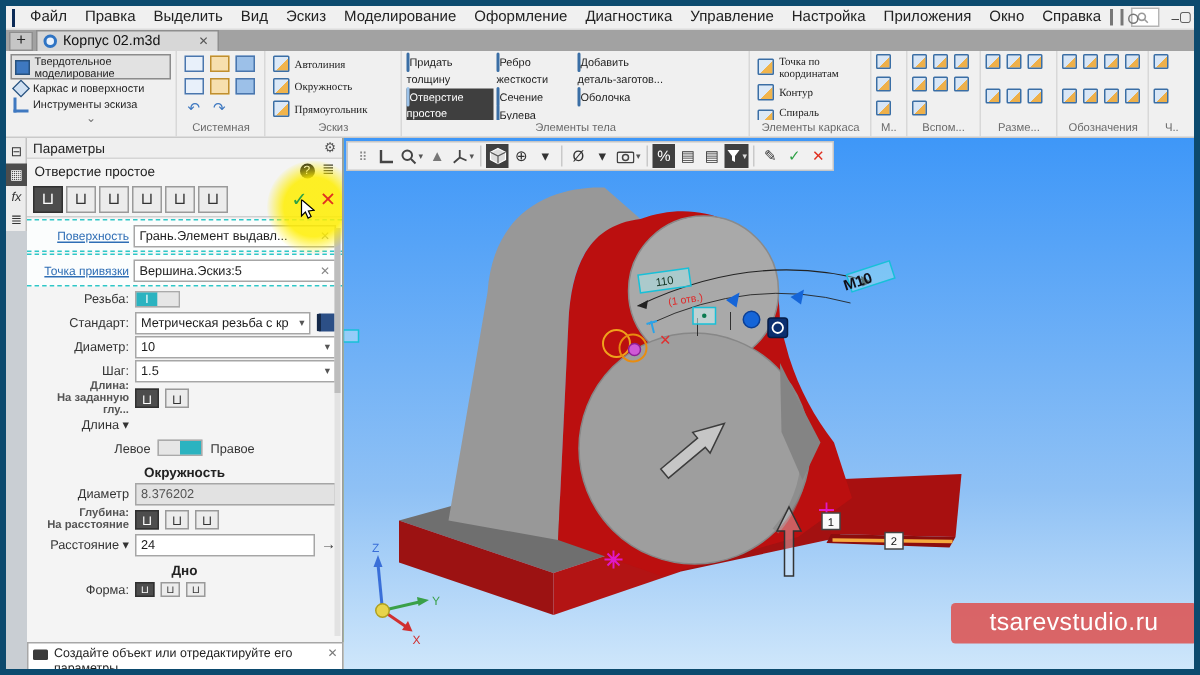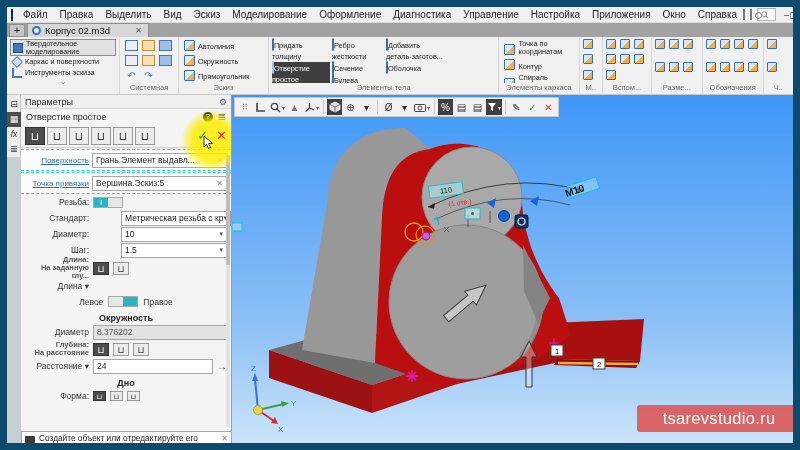--- a/index.html
+++ b/index.html
@@ -1,18 +1,18 @@
 <!DOCTYPE html>
 <html><head>
 <meta charset="utf-8">
 <style>
   * { margin:0; padding:0; box-sizing:border-box; }
   html,body { width:800px; height:450px; overflow:hidden; }
   body { font-family:"Liberation Sans","DejaVu Sans",sans-serif; font-size:10px; color:#1c1c1c; }
-  #app { position:relative; width:800px; height:450px; background:#4d7c0f; border:7px solid #0c4a6e; overflow:hidden; }
+  #app { position:relative; width:800px; height:450px; background:#4d7c0f; border:4px solid #0c4a6e; overflow:hidden; }
 
   
   .menubar { position:absolute; left:0; top:0; width:100%; height:16px; background:#f0f0f0; display:flex; align-items:center; gap:0; padding:0 2px; border-bottom:1px solid #dcdcdc; }
   .appicon { width:12px; height:12px; margin:0 4px 0 2px; background:linear-gradient(45deg,#123c78 25%,#2e6fc0 25%,#2e6fc0 50%,#123c78 50%,#123c78 75%,#2e6fc0 75%); background-size:6px 6px; border:1px solid #0b2a56; }
   .menu-item { padding:1px 6px; font-size:10px; color:#222; cursor:default; }
   .mb-spacer { flex:1; }
   .wic { width:15px; height:11px; border:1px solid #777; background:#fdfdfd; margin-right:5px; position:relative; }
   .wic.cam::after{ content:""; position:absolute; left:4px; top:2px; width:5px; height:5px; border:1px solid #777; border-radius:50%; }
   .searchbox { width:148px; height:13px; background:#fff; border:1px solid #b5b5b5; display:flex; align-items:center; padding:0 3px; margin-right:8px; }
   .searchbox svg { margin-right:3px; flex:none; }
@@ -38,21 +38,21 @@
   .mode-item.active { border:1px solid #8c8c8c; background:#e2e2e2; }
   .mic { width:10px; height:10px; flex:none; background:#3e78c0; border:1px solid #28527f; }
   .mic.m2 { background:#cfe0f2; transform:rotate(45deg) scale(.85); }
   .mic.m3 { background:transparent; border:none; border-left:2px solid #3e78c0; border-bottom:2px solid #3e78c0; }
   .mode-chevron { text-align:center; font-size:8px; color:#777; line-height:6px; }
   .sysgrid { display:grid; grid-template-columns:repeat(3,16px); grid-auto-rows:14px; gap:1px; padding-top:1px; }
   .sic { width:13px; height:11px; border:1px solid #4a76ad; background:#e8f0fa; position:relative; margin:auto; }
   .sic.folder { background:#f7dfae; border-color:#c08f2f; }
   .sic.disk { background:#9cc0e8; }
   .sic.txt { border:none; background:none; font-size:10px; line-height:11px; color:#3e78c0; text-align:center; }
-  .toolcol .titem { display:flex; align-items:flex-end; gap:3px; margin-bottom:2px; padding:1px 2px; }
+  .toolcol .titem { display:flex; align-items:center; gap:3px; margin-bottom:2px; padding:1px 2px;font-family:Liberation Serif, serif; }
   .titem .lbl { font-size:7.3px; line-height:7.6px; color:#222; white-space:nowrap; }
   .titem .lbl.wrap { white-space:normal; }
   .gic { width:11px; height:11px; flex:none; background:linear-gradient(135deg,#dce9f7 55%,#f0b44c 55%); border:1px solid #3a6ea5; border-radius:1px; }
   .bodygrp .rgroup-content { display:flex; gap:2px; }
   .bcol { display:flex; flex-direction:column; }
   .bcol .titem { margin-bottom:1px; }
   .titem.selected { background:#3f3f3f; }
   .titem.selected .lbl { color:#fff; }
   .titem.selected .gic { border-color:#9cc3ea; }
   .icgrid { display:grid; gap:2px; padding-top:2px; }
@@ -87,21 +87,21 @@
   .refrow .lnk { width:64px; font-size:8px; color:#2f6eb5; text-decoration:underline; text-align:right; flex:none; }
   .refinput { flex:1; height:15px; border:1px solid #a6a6a6; background:#fff; font-size:8.5px; display:flex; align-items:center; padding:0 3px; color:#222; }
   .refinput .v { flex:1; white-space:nowrap; overflow:hidden; }
   .refinput .x { color:#888; font-size:8px; }
   .prow { height:16px; display:flex; align-items:center; padding:0 4px; gap:4px; }
   .prow .plbl { width:64px; text-align:right; font-size:8.5px; color:#333; flex:none; }
   .plbl.two { font-size:7.5px; line-height:8px; color:#555;font-weight:bold; }
   .toggle { width:30px; height:11px; background:#d2d2d2; border:1px solid #aaa; display:flex; }
   .tg-on { width:15px; background:#2bb3c0; color:#fff; font-size:8px; text-align:center; line-height:10px; }
   .tg-off { width:15px; background:#e6e6e6; }
-  .pselect { flex:1; height:15px; border:1px solid #a6a6a6; background:#fff; display:flex; align-items:center; font-size:8.5px; padding:0 3px;margin-left:28px; }
+  .pselect { flex:1; height:15px; border:1px solid #a6a6a6; background:#fff; display:flex; align-items:center; font-size:8.5px; padding:0 3px; }
   .pselect .v { flex:1; white-space:nowrap; overflow:hidden; }
   .pselect .dd { color:#555; font-size:7px; }
   .book { width:13px; height:12px; background:#2c4f86; border-left:3px solid #14294a; border-radius:1px; flex:none; }
   .minibtn { width:16px; height:13px; border:1px solid #9a9a9a; background:#ececec; color:#333; font-size:9px; line-height:12px; text-align:center; }
   .minibtn.sel { background:#4d4d4d; color:#fff; border-color:#303030; }
   .pinput { flex:1; height:15px; border:1px solid #a6a6a6; background:#fff; font-size:8.5px; padding:0 3px; display:flex; align-items:center; }
   .pinput.dis { background:#e2e2e2; color:#555; }
   .sechdr { text-align:center; font-size:9px; font-weight:bold; color:#222; height:12px; line-height:12px; margin-top:3px; }
   .dirrow { height:15px; display:flex; align-items:center; justify-content:center; gap:5px; font-size:8.5px; color:#333; }
   .arr { color:#444; font-size:10px; }

